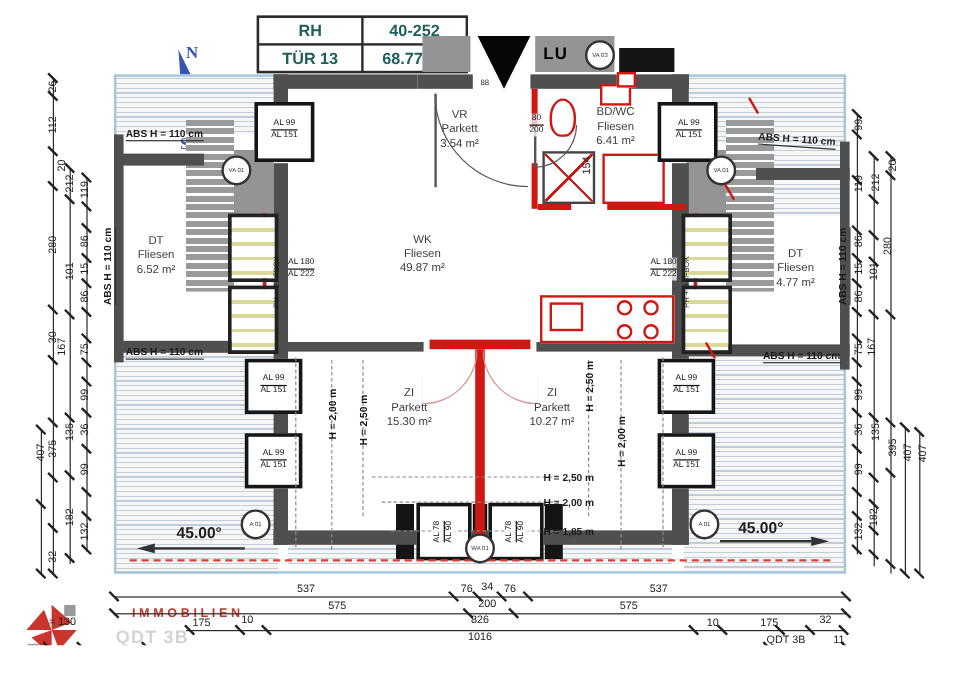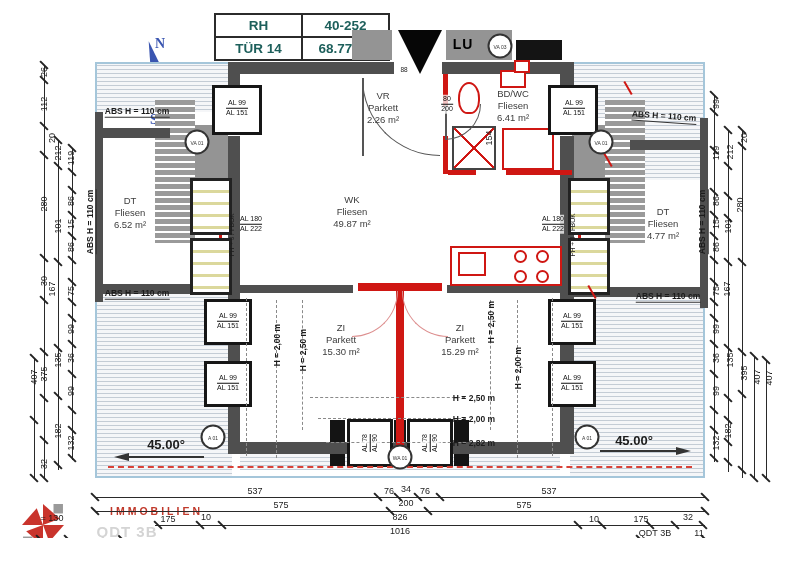--- a/index.html
+++ b/index.html
@@ -62,21 +62,21 @@
   #logo .sub{font-size:10.5px;color:#c0392b;font-weight:bold;letter-spacing:3px;margin-left:40px;margin-top:1px}
 </style>
 </head>
 <body>
 
 <div id="plan">
 
   <div id="titleblock">
     <div class="tcell">RH</div>
     <div class="tcell">40-252</div>
-    <div class="tcell">TÜR 14</div>
+    <div class="tcell">TÜR 13</div>
     <div class="tcell">68.77 m²</div>
   </div>
 
   <svg class="a" style="left:108px;top:30px" width="100" height="96" viewBox="0 0 100 96">
     <g transform="rotate(-15 50 46)">
       <polygon points="50,10 57,46 43,46" fill="#3a55b0"></polygon>
       <polygon points="50,82 43,46 57,46" fill="#3a55b0"></polygon>
       <polygon points="86,46 50,39 50,53" fill="#3a55b0"></polygon>
       <polygon points="14,46 50,53 50,39" fill="#3a55b0"></polygon>
       <circle cx="50" cy="46" r="12" fill="#fff" stroke="#3a55b0" stroke-width="2"></circle>
@@ -300,21 +300,21 @@
     <div class="a tick" style="left: 754px; top: 478px;"></div>
     <div class="a tick" style="left: 766px; top: 360px;"></div>
     <div class="a tick" style="left: 766px; top: 478px;"></div>
     <div class="a aline" style="left: 128px; top: 456px; width: 76px;"></div>
     <div class="a aline" style="left: 600px; top: 450px; width: 76px;"></div>
     <div class="a ahl" style="left: 114px; top: 453px;"></div>
     <div class="a ahr" style="left: 676px; top: 447px;"></div>
     <div class="a room-label" style="left: 383px; top: 108px; transform: translate(-50%, -50%);">
       <span>VR</span>
       <span>Parkett</span>
-      <span>2.26 m²</span>
+      <span>3.54 m²</span>
     </div>
     <div class="a room-label" style="left: 513px; top: 106px; transform: translate(-50%, -50%);">
       <span>BD/WC</span>
       <span>Fliesen</span>
       <span>6.41 m²</span>
     </div>
     <div class="a room-label" style="left: 352px; top: 212px; transform: translate(-50%, -50%);">
       <span>WK</span>
       <span>Fliesen</span>
       <span>49.87 m²</span>
@@ -330,36 +330,36 @@
       <span>4.77 m²</span>
     </div>
     <div class="a room-label" style="left: 341px; top: 340px; transform: translate(-50%, -50%);">
       <span>ZI</span>
       <span>Parkett</span>
       <span>15.30 m²</span>
     </div>
     <div class="a room-label" style="left: 460px; top: 340px; transform: translate(-50%, -50%);">
       <span>ZI</span>
       <span>Parkett</span>
-      <span>15.29 m²</span>
+      <span>10.27 m²</span>
     </div>
     <div class="a lbl lu" style="left: 463px; top: 44px; transform: translate(-50%, -50%); text-align: right;">LU</div>
     <div class="a lbl absl" style="left: 137px; top: 112px; transform: translate(-50%, -50%);">ABS H = 110 cm</div>
     <div class="a lbl absl" style="left: 664px; top: 117px; transform: translate(-50%, -50%) rotate(4deg);">ABS H = 110 cm</div>
     <div class="a lbl absl" style="left: 137px; top: 294px; transform: translate(-50%, -50%);">ABS H = 110 cm</div>
     <div class="a lbl absl" style="left: 668px; top: 297px; transform: translate(-50%, -50%);">ABS H = 110 cm</div>
     <div class="a lbl absl" style="left: 91px; top: 222px; transform: translate(-50%, -50%) rotate(-90deg);">ABS H = 110 cm</div>
     <div class="a lbl absl" style="left: 703px; top: 222px; transform: translate(-50%, -50%) rotate(-90deg);">ABS H = 110 cm</div>
     <div class="a lbl hl" style="left: 277px; top: 345px; transform: translate(-50%, -50%) rotate(-90deg);">H = 2,00 m</div>
     <div class="a lbl hl" style="left: 303px; top: 350px; transform: translate(-50%, -50%) rotate(-90deg);">H = 2,50 m</div>
     <div class="a lbl hl" style="left: 491px; top: 322px; transform: translate(-50%, -50%) rotate(-90deg);">H = 2,50 m</div>
     <div class="a lbl hl" style="left: 518px; top: 368px; transform: translate(-50%, -50%) rotate(-90deg);">H = 2,00 m</div>
     <div class="a lbl hl" style="left: 474px; top: 398px; transform: translate(-50%, -50%);">H = 2,50 m</div>
     <div class="a lbl hl" style="left: 474px; top: 419px; transform: translate(-50%, -50%);">H = 2,00 m</div>
-    <div class="a lbl hl" style="left: 474px; top: 443px; transform: translate(-50%, -50%);">H = 2,82 m</div>
+    <div class="a lbl hl" style="left: 474px; top: 443px; transform: translate(-50%, -50%);">H = 1,85 m</div>
     <div class="a lbl ang" style="left: 166px; top: 444px; transform: translate(-50%, -50%);">45.00°</div>
     <div class="a lbl ang" style="left: 634px; top: 440px; transform: translate(-50%, -50%);">45.00°</div>
     <div class="a lbl tiny" style="left: 232px; top: 235px; transform: translate(-50%, -50%) rotate(-90deg);">PH + 0 / FBOK</div>
     <div class="a lbl tiny" style="left: 573px; top: 235px; transform: translate(-50%, -50%) rotate(-90deg);">PH + 0 / FBOK</div>
     <div class="a lbl dim" style="left: 489px; top: 138px; transform: translate(-50%, -50%) rotate(-90deg);">154</div>
     <div class="a lbl tiny" style="left: 404px; top: 70px; transform: translate(-50%, -50%);">88</div>
     <div class="a lbl wm" style="left: 127px; top: 531px; transform: translate(-50%, -50%);">QDT 3B</div>
     <div class="a wlabel" style="left: 237px; top: 108px; transform: translate(-50%, -50%);"><span>AL 99</span><span class="l2">AL 151</span></div>
     <div class="a wlabel" style="left: 574px; top: 108px; transform: translate(-50%, -50%);"><span>AL 99</span><span class="l2">AL 151</span></div>
     <div class="a wlabel" style="left: 228px; top: 321px; transform: translate(-50%, -50%);"><span>AL 99</span><span class="l2">AL 151</span></div>

